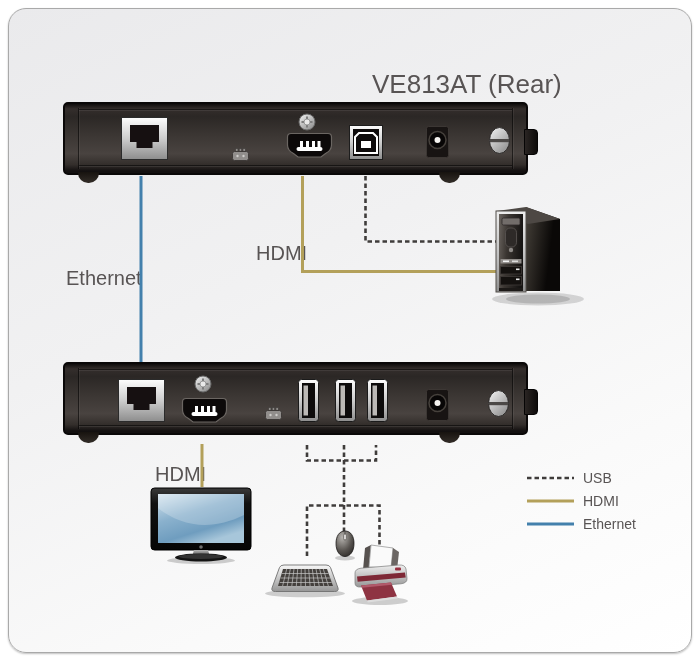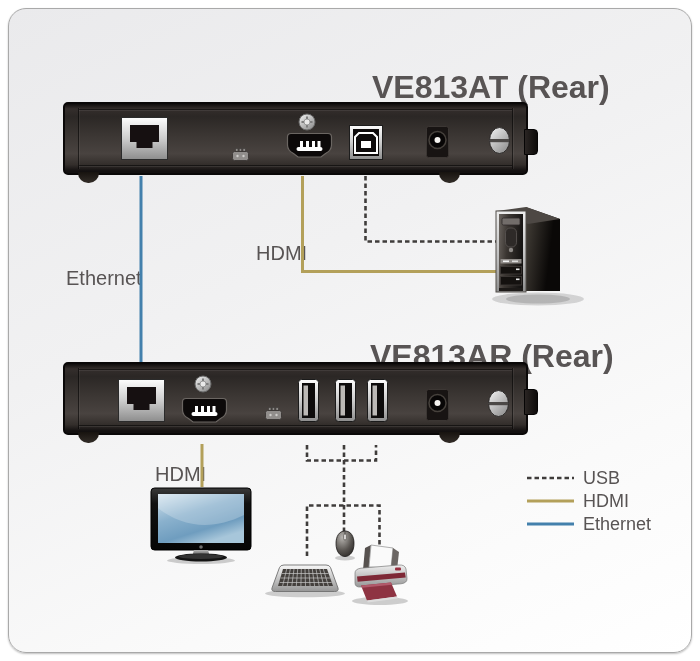--- a/index.html
+++ b/index.html
@@ -8,21 +8,21 @@
     font-family:"Liberation Sans", sans-serif;color:#585454;
     -webkit-font-smoothing:antialiased;
   }
   .card{
     position:absolute;left:8px;top:8px;width:682px;height:643px;
     border:1px solid #a9a9a9;border-radius:18px;
     background:linear-gradient(155deg,#eaeaec 0%,#f1f1f2 40%,#fafafa 75%,#ffffff 100%);
     box-shadow:0 1px 2px rgba(0,0,0,0.25);
   }
   .title{
-    position:absolute;font-size:32px;font-weight:700;color:#585454;white-space:nowrap;
+    position:absolute;font-size:26px;font-weight:400;color:#585454;white-space:nowrap;
   }
   #title-top{left:363px;top:60px;}
   #title-bottom{left:361px;top:329px;}
   .cable-label{
     position:absolute;font-size:20px;color:#585454;white-space:nowrap;
   }
   #ethernet-label{left:57px;top:258px;}
   #hdmi-top-label{left:247px;top:233px;}
   #usb-b-label{left:383px;top:216px;}
   #hdmi-bottom-label{left:146px;top:454px;}
@@ -53,21 +53,21 @@
     position:absolute;top:68px;width:21px;height:11px;
     background:linear-gradient(#17130f,#332d28);
     border-radius:0 0 10px 10px;
   }
   .foot.left{left:13px;}
   .foot.right{left:374px;}
   .port{position:absolute;display:block;}
 
   .legend{position:absolute;left:527px;top:466px;}
   .legend-row{display:flex;align-items:center;height:23px;gap:9px;}
-  .legend-label{font-size:18px;color:#585454;line-height:1;}
+  .legend-label{font-size:14px;color:#585454;line-height:1;}
   svg{display:block;}
   .overlay{position:absolute;left:0;top:0;}
 </style>
 </head>
 <body>
 
 <svg width="0" height="0" style="position:absolute" aria-hidden="true">
   <defs>
     <linearGradient id="gSilver" x1="0" y1="0" x2="0" y2="1">
       <stop offset="0" stop-color="#fdfdfd"></stop>
@@ -119,21 +119,20 @@
     <linearGradient id="gPrinter" x1="0" y1="0" x2="0" y2="1">
       <stop offset="0" stop-color="#efefef"></stop>
         <stop offset="1" stop-color="#969696"></stop>
     </linearGradient>
   </defs>
 </svg>
 
 <div class="card">
 
   <div class="title" id="title-top">VE813AT (Rear)</div>
-  <div class="title" id="title-bottom">VE813AR (Rear)</div>
 
   <div class="cable-label" id="ethernet-label">Ethernet</div>
   <div class="cable-label" id="hdmi-top-label">HDMI</div>
   <div class="cable-label" id="hdmi-bottom-label">HDMI</div>
 </div>
 
 <svg class="overlay" width="700" height="661">
   <g fill="none" stroke-linejoin="miter">
     <polyline points="141,176 141,362" stroke-width="3" stroke="#4380ac"></polyline>
     <polyline points="302.5,176 302.5,271.5 501,271.5" stroke-width="3" stroke="#b3a05a"></polyline>

